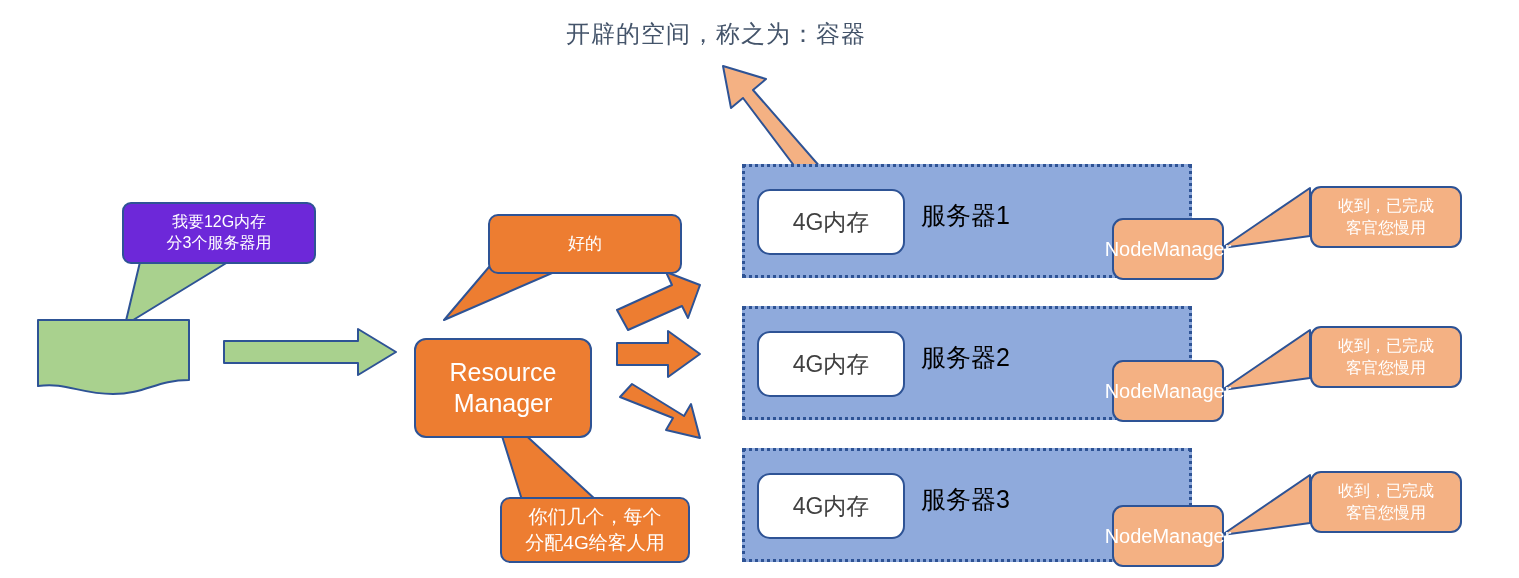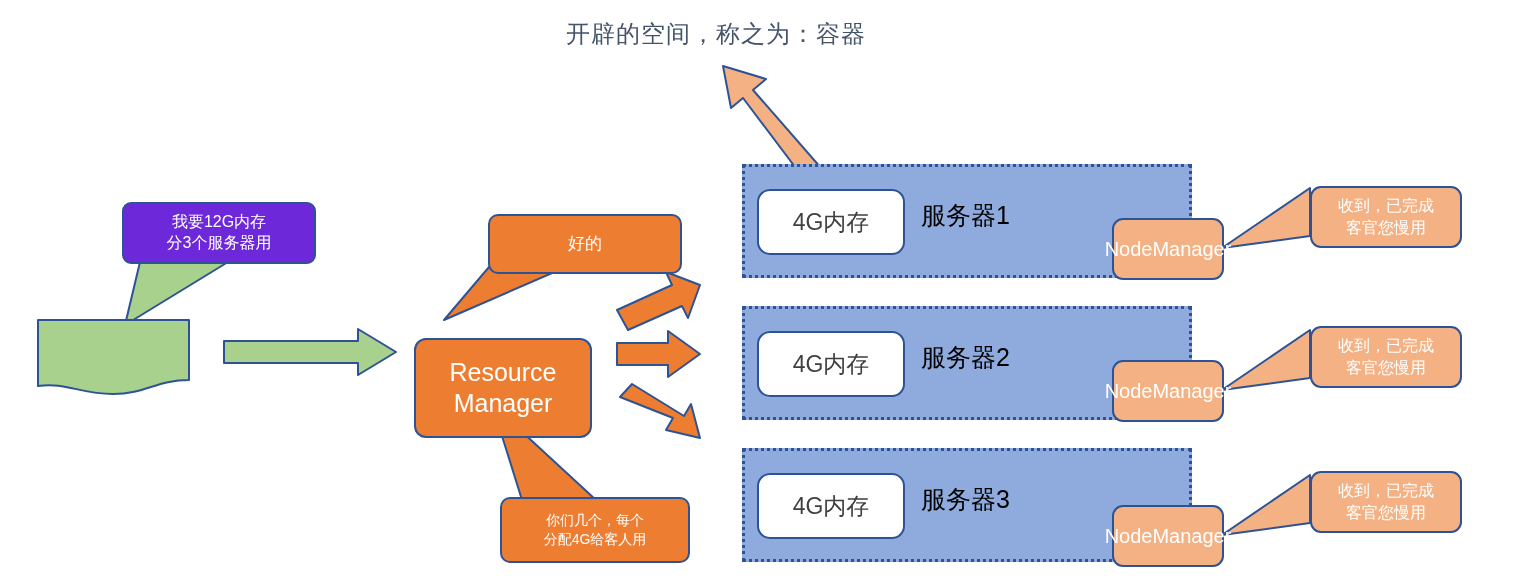--- a/index.html
+++ b/index.html
@@ -60,21 +60,21 @@
     position:absolute;
     background:#ED7D31;border:2px solid #2E5395;border-radius:10px;
     box-sizing:border-box;
     display:flex;flex-direction:column;align-items:center;justify-content:center;
     color:#ffffff;line-height:1.35;
   }
   .bub-ok{left:488px;top:198px;width:194px;height:60px;}
   .bub-ok .body{left:0;top:16px;width:194px;height:60px;font-size:17px;}
 
   .bub-alloc{left:500px;top:497px;width:190px;height:66px;}
-  .bub-alloc .body{left:0;top:0;width:190px;height:66px;font-size:14px;text-align:right;}
+  .bub-alloc .body{left:0;top:0;width:190px;height:66px;font-size:19px;text-align:right;}
 
   
   .server{
     border:3px dotted #2E5395;
     background:#8FAADC;
     box-sizing:border-box;
     left:742px;width:450px;height:114px;
   }
   .mem-box{
     position:absolute;left:12px;top:22px;width:148px;height:66px;

